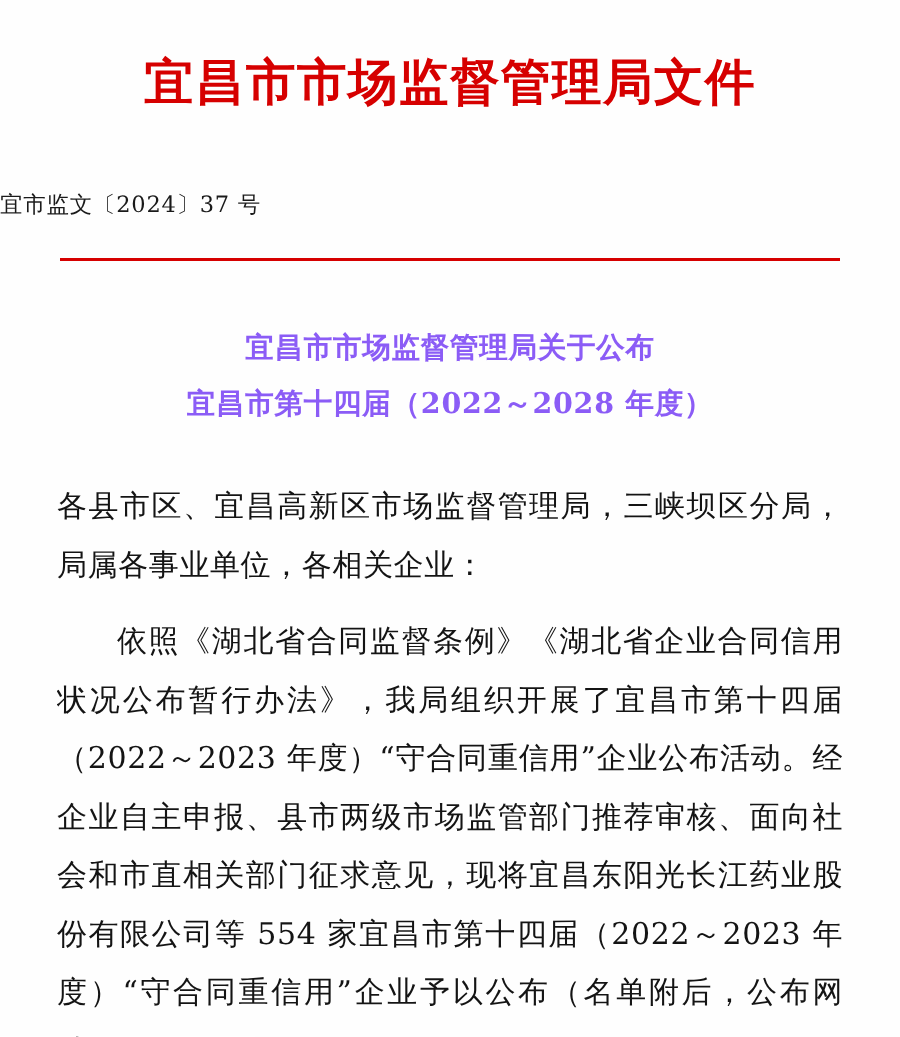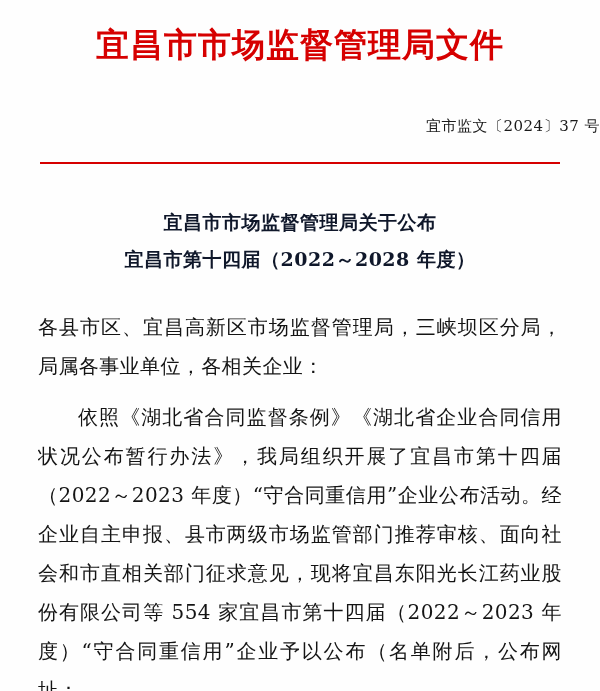--- a/index.html
+++ b/index.html
@@ -16,53 +16,53 @@
   .page {
     position: relative;
     width: 600px;
     height: 691px;
     background: #fefefe;
     box-sizing: border-box;
   }
   
   .masthead {
     text-align: center;
-    padding-top: 24px;
+    padding-top: 34px;
   }
   .masthead-title {
     color: #d60000;
     font-family: "DejaVu Serif", serif;
     font-weight: bold;
     font-size: 33px;
     letter-spacing: 1px;
     line-height: 1.25;
     white-space: nowrap;
   }
   .doc-number {
-    text-align: right;
+    text-align: left;
     margin-top: 52px;
     font-size: 15px;
     color: #1a1a1a;
     letter-spacing: 0.5px;
     font-family: "DejaVu Serif", serif;
   }
   .red-rule {
     margin: 26px 40px 0 40px;
     height: 2px;
     background: #d60000;
   }
   
   .title-block {
     margin-top: 40px;
     text-align: center;
   }
   .title-line {
     font-size: 19px;
     font-weight: bold;
-    color: #0f172a;
+    color: #8b5cf6;
     line-height: 1.95;
     letter-spacing: 0.5px;
   }
   
   .body-block {
     margin: 30px 38px 0 38px;
     font-size: 20px;
     color: #141414;
     line-height: 1.95;
     text-align: justify;

